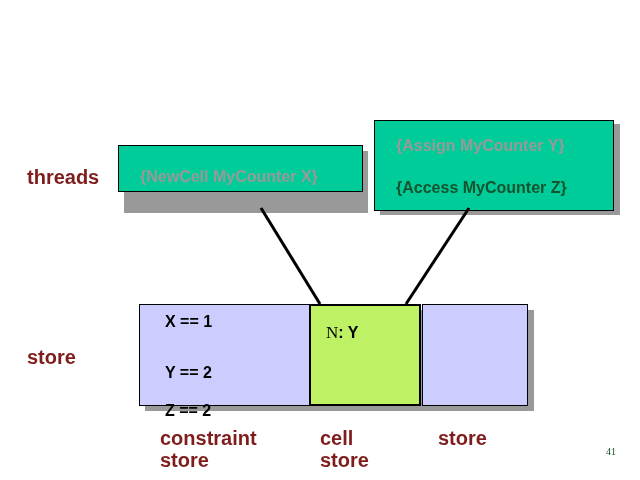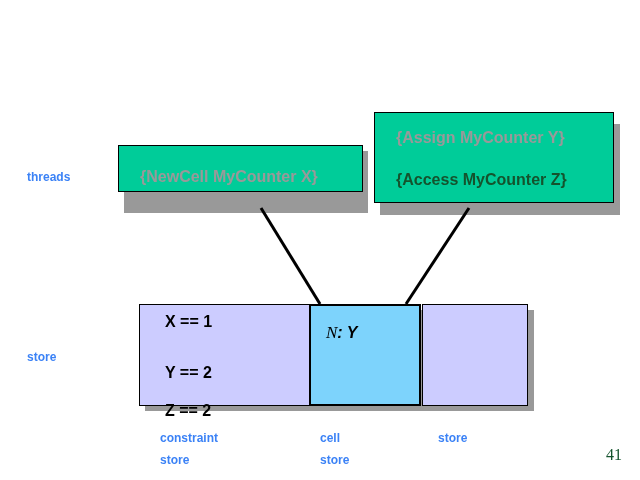--- a/index.html
+++ b/index.html
@@ -2,56 +2,56 @@
 <html><head>
 <meta charset="utf-8">
 <style>
   html, body { margin: 0; padding: 0; }
   body {
     width: 640px; height: 480px; background: #ffffff; position: relative; overflow: hidden;
     font-family: "Liberation Sans", sans-serif;
   }
   .abs { position: absolute; }
   .label {
-    font-weight: bold; font-size: 12px; color: #3b82f6; line-height: 22px;
+    font-weight: bold; font-size: 20px; color: #7f1d1d; line-height: 22px;
     font-family: "Liberation Sans", sans-serif;
   }
   .shadow { position: absolute; background: #999999; }
   .box { position: absolute; border: 1px solid #000000; box-sizing: border-box; }
   .thread-box { background: #00cc99; }
   .thread-text {
     position: absolute; font-weight: bold; font-size: 16px; white-space: nowrap;
     font-family: "Liberation Sans", sans-serif;
   }
   .faded { color: #999999; }
   .active { color: #14532d; }
   .constraint-box { background: #ccccff; }
-  .cell-box { background: #7dd3fc; border-width: 2px; font-style: italic; }
+  .cell-box { background: #bef264; border-width: 2px; }
   .proc-box { background: #ccccff; }
   .store-line {
     position: absolute; font-weight: bold; font-size: 16px; line-height: 21px; white-space: nowrap;
     font-family: "Liberation Sans", sans-serif; color: #000000;
   }
   .serif { font-family: "Liberation Serif", serif; font-weight: normal; font-size: 17px; }
-  .page-num { font-family: "Liberation Serif", serif; font-size: 16px; color: #14532d; }
+  .page-num { font-family: "Liberation Serif", serif; font-size: 10px; color: #14532d; }
   svg.lines { position: absolute; left: 0; top: 0; width: 640px; height: 480px; pointer-events: none; }
 </style>
 </head>
 <body>
 
 <div class="abs label" style="left:27px; top:166px;">threads</div>
 <div class="abs label" style="left:27px; top:346px;">store</div>
 
 <div class="shadow" style="left:124px; top:151px; width:244px; height:62px;"></div>
 <div class="box thread-box" style="left:118px; top:145px; width:245px; height:47px;">
   <div class="thread-text faded" style="left:21px; top:22px;">{NewCell MyCounter X}</div>
 </div>
 
 <div class="shadow" style="left:380px; top:124px; width:240px; height:91px;"></div>
-<div class="box thread-box" style="left:374px; top:112px; width:240px; height:91px;">
+<div class="box thread-box" style="left:374px; top:120px; width:240px; height:91px;">
   <div class="thread-text faded" style="left:21px; top:16px;">{Assign MyCounter Y}</div>
   <div class="thread-text active" style="left:21px; top:58px;">{Access MyCounter Z}</div>
 </div>
 
 <svg class="lines">
   <line x1="261" y1="208" x2="320" y2="304" stroke="#000" stroke-width="3"></line>
   <line x1="469" y1="208" x2="406" y2="304" stroke="#000" stroke-width="3"></line>
 </svg>
 
 <div class="shadow" style="left:145px; top:310px; width:389px; height:101px;"></div>

